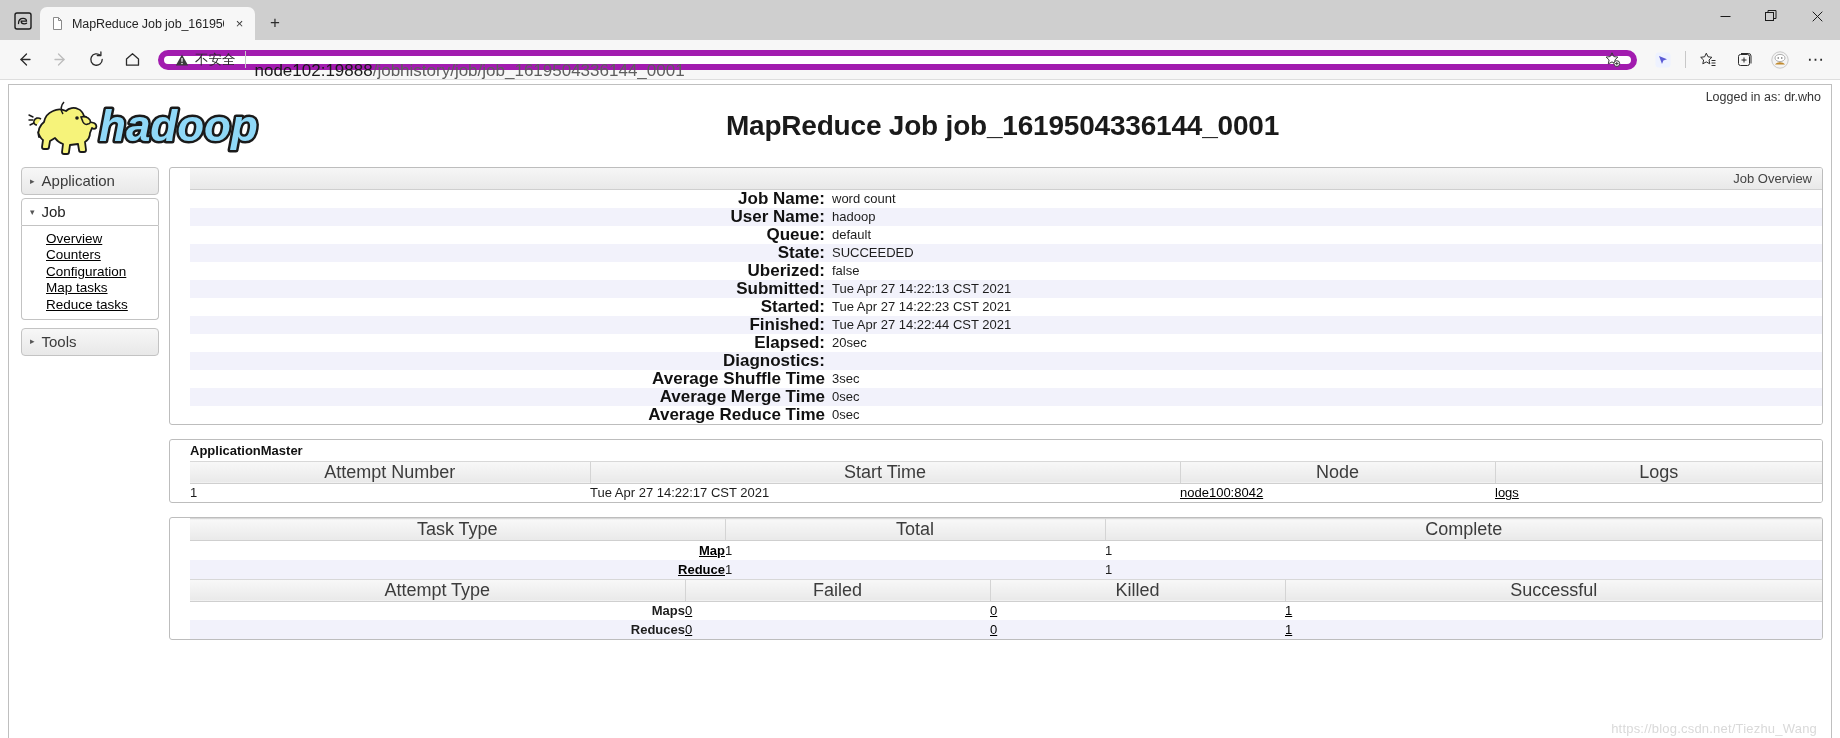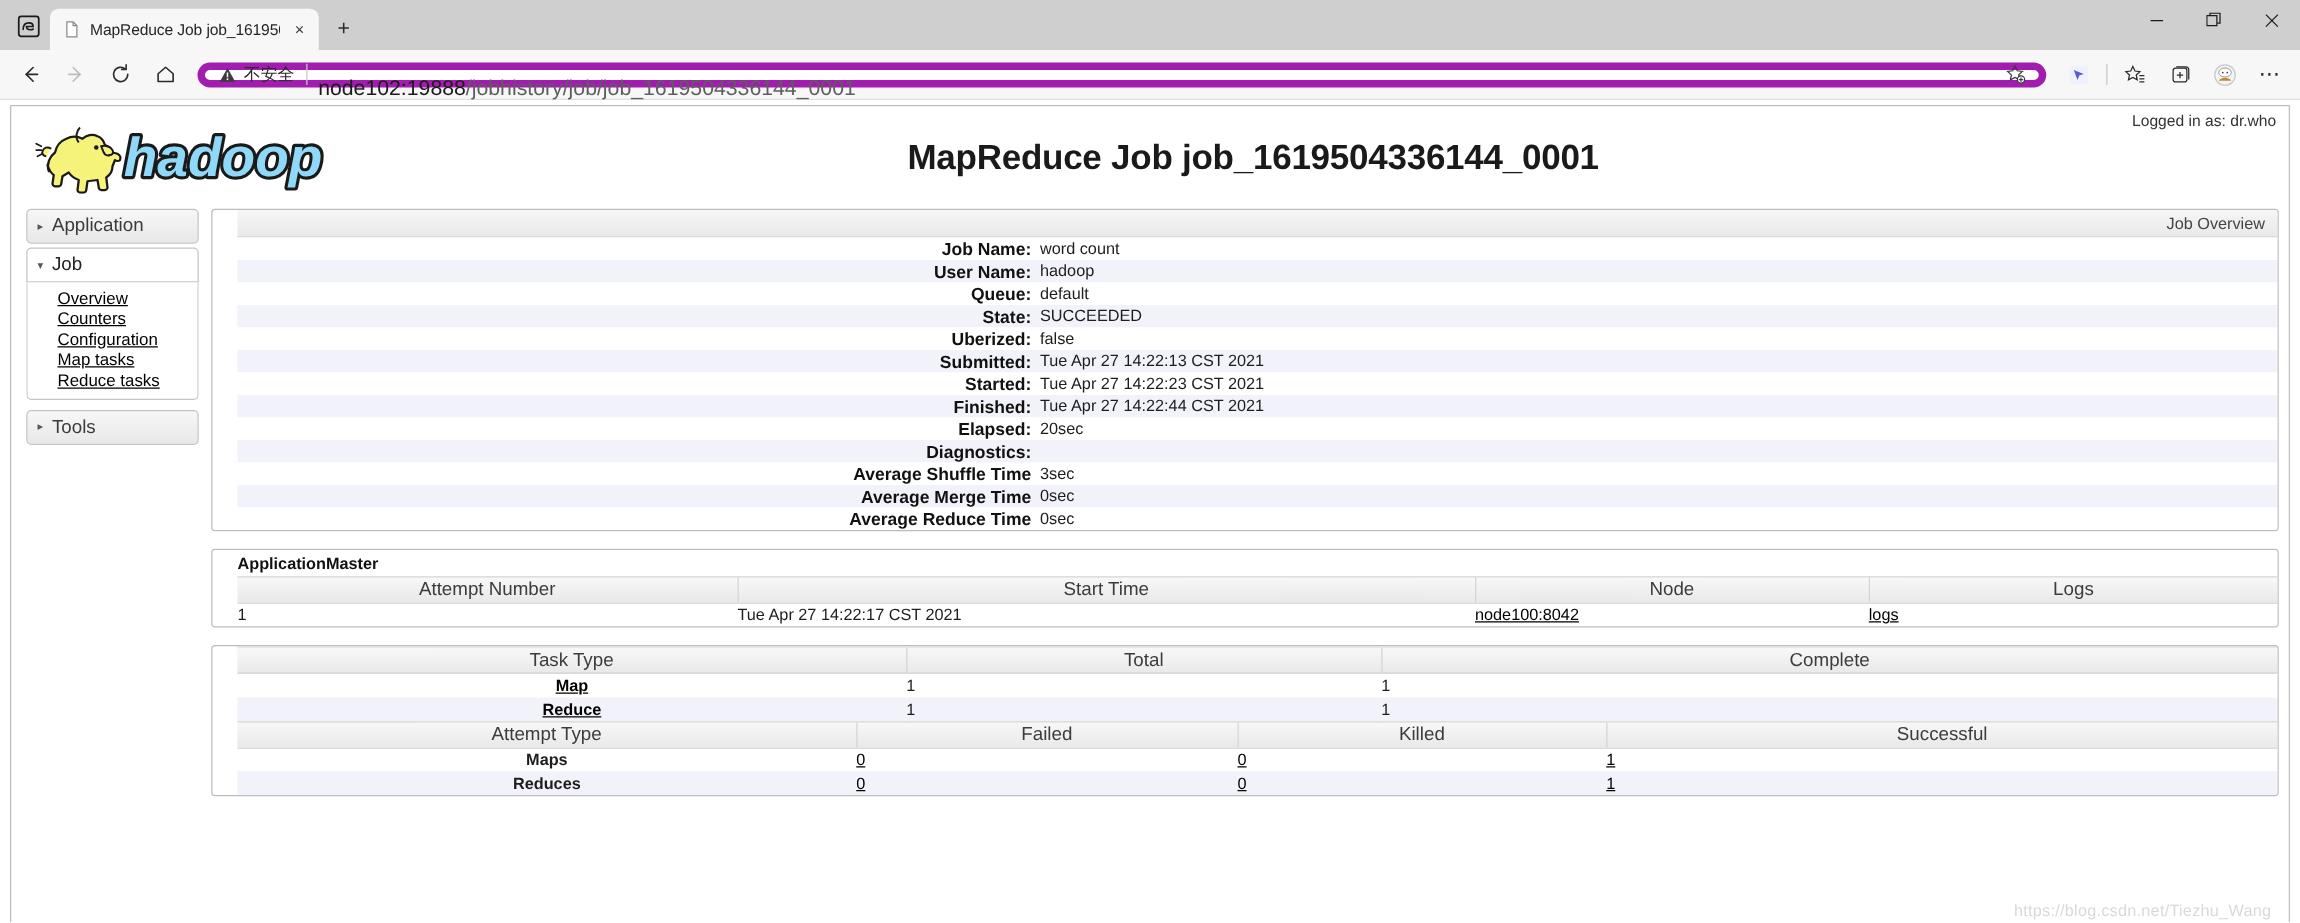--- a/index.html
+++ b/index.html
@@ -243,37 +243,37 @@
     vertical-align: middle;
   }
   .ov tr:nth-child(even) { background: #f2f2fb; }
   .ov tr:nth-child(odd)  { background: #ffffff; }
   .ov .k {
     width: 642px;
     text-align: right;
     font-weight: bold;
     color: #111;
     padding-right: 7px;
-    font-size: 14px;
+    font-size: 17px;
     white-space: nowrap;
   }
   .ov .v {
     text-align: left;
     color: #1d1d1d;
     font-size: 13px;
     padding-left: 0;
   }
 
   
   .hdr td {
     background: linear-gradient(#f8f8f8, #e9e9e9);
     border-bottom: 1px solid #cfcfcf;
     border-top: 1px solid #d8d8d8;
     color: #3c3c3c;
-    font-size: 15px;
+    font-size: 18px;
     text-align: center;
     height: 21px;
     font-weight: normal;
   }
   .hdr td + td { border-left: 1px solid #d4d4d4; }
   .subhead td {
     background: #ffffff;
     font-weight: bold;
     color: #111;
     font-size: 13px;
@@ -283,21 +283,21 @@
   .drow td {
     height: 19px;
     font-size: 13px;
     color: #1d1d1d;
     vertical-align: middle;
   }
   .drow.alt { background: #f2f2fb; }
   .drow.white { background: #ffffff; }
   .c-center { text-align: left; }
   .c-left { text-align: left; padding-left: 6px; }
-  .c-bold-center { text-align: center; font-weight: bold; color:#111; }
+  .c-bold-center { text-align: right; font-weight: bold; color:#111; }
   a.lnk { color: #000; text-decoration: underline; }
   a.lnk.b { font-weight: bold; }
 
   .pad-left-cell { padding-left: 5px; }
 
   .watermark {
     position: absolute;
     right: 14px;
     bottom: 2px;
     font-size: 13px;

